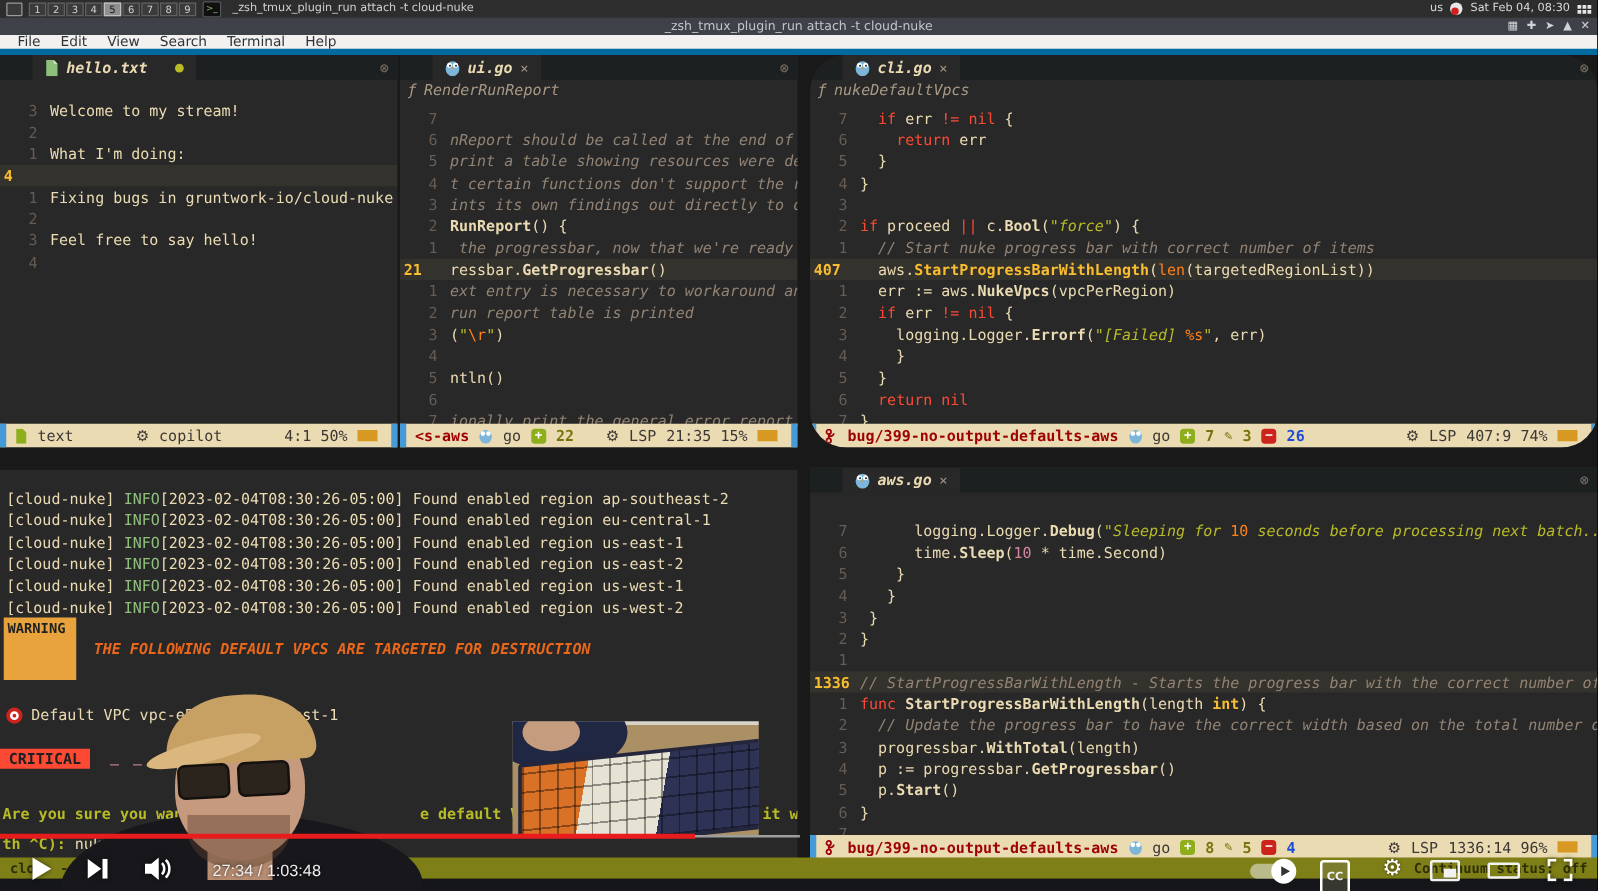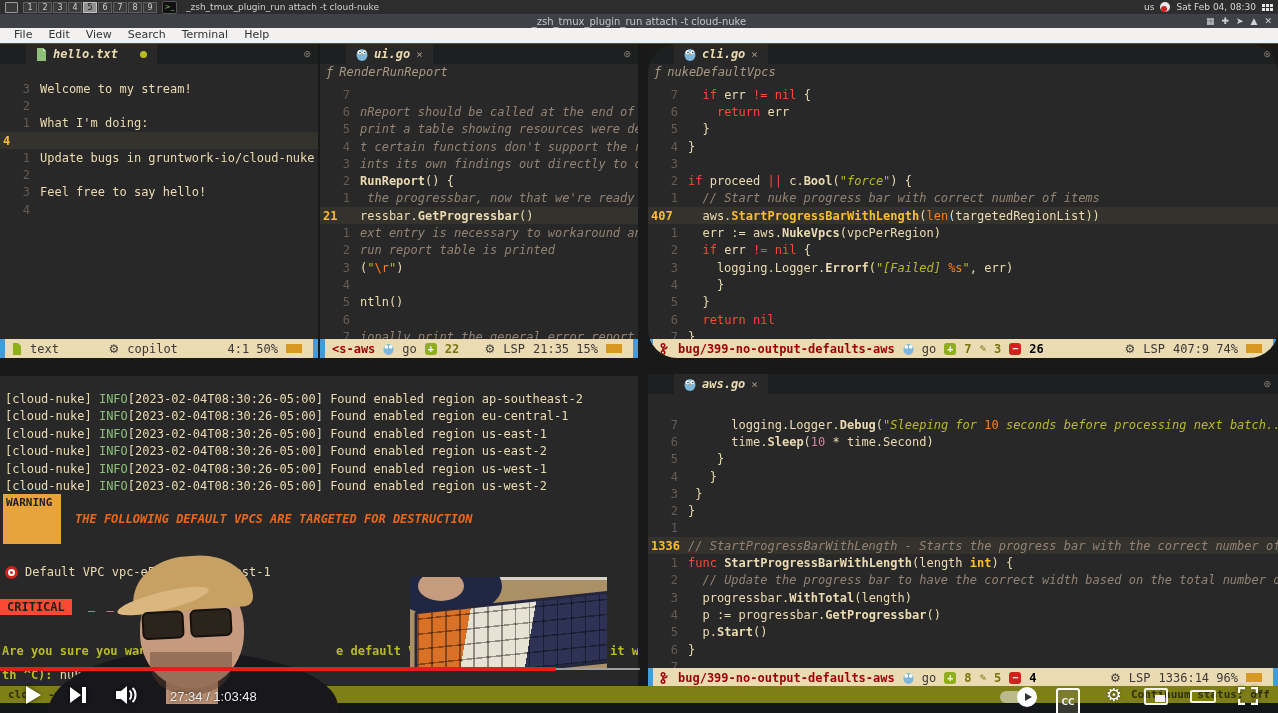--- a/index.html
+++ b/index.html
@@ -22,21 +22,21 @@
   #rec-icon::after{content:"";position:absolute;left:1px;bottom:0;width:6px;height:6px;border-radius:50%;background:#d02020;}
   #grid-icon{display:grid;grid-template-columns:repeat(3,3px);grid-gap:1px;}
   #grid-icon i{width:3px;height:3px;background:#e6e6e6;}
   
   #titlebar{position:absolute;left:0;top:14px;width:1278px;height:14px;background:#3e4248;z-index:60;
     display:flex;align-items:center;justify-content:center;font:10px "DejaVu Sans",sans-serif;color:#c2c6cb;}
   #titlebar-icons{position:absolute;right:6px;top:0;height:14px;display:flex;gap:7px;align-items:center;
     color:#cfd3d8;font-size:9px;}
   
   #menubar{position:absolute;left:0;top:28px;width:1278px;height:16px;background:#f2f1ef;z-index:60;
-    border-bottom:1px solid #0369a1;display:flex;align-items:flex-start;padding-left:6px;box-sizing:border-box;
+    border-bottom:5px solid #0369a1;display:flex;align-items:center;padding-left:6px;box-sizing:border-box;
     font:11px "DejaVu Sans",sans-serif;color:#2e3436;}
   .menu-item{padding:0 8px;}
   
   .pane{position:absolute;background:#282828;overflow:hidden;}
   #pane-hello{left:0;top:44px;width:318px;height:314px;}
   #pane-ui{left:320px;top:44px;width:318px;height:314px;}
   #pane-cli{left:648px;top:44px;width:630px;height:314px;border-radius:29px;}
   #pane-aws{left:648px;top:374px;width:630px;height:313px;}
   #pane-term{left:0;top:376px;width:638px;height:424px;}
   .tabbar{height:20px;background:#1d2021;display:flex;align-items:flex-start;position:relative;}
@@ -64,21 +64,21 @@
   .edge{position:absolute;top:0;bottom:0;width:5px;background:#459ad8;}
   .edge.l{left:0}.edge.r{right:0}
   .branch-red{color:#9d0006;font-weight:bold;}
   .grow{flex:1;}
   .yblock{width:16px;height:9px;background:#d79921;margin-right:4px;}
   .gear{font-family:"DejaVu Sans",sans-serif;font-size:12px;color:#3c3836;}
   .diffbox{display:inline-flex;align-items:center;justify-content:center;width:12px;height:12px;
     border-radius:3px;color:#fff;font-size:10px;font-weight:bold;}
   .add{background:#8fae1b;}.rem{background:#cc241d;}
   .addnum{color:#79740e;font-weight:bold;}.modnum{color:#79740e;font-weight:bold;}
-  .remnum{color:#000000;font-weight:bold;}
+  .remnum{color:#1d4ed8;font-weight:bold;}
   .pencil{color:#79740e;font-size:11px;}
   .ficon{display:inline-block;}
   
   .tline{position:absolute;white-space:pre;font-size:12px;color:#ebdbb2;}
   .lv-info{color:#8ec07c;}
   #warn-block{position:absolute;left:3px;top:118px;width:58px;height:50px;background:#e8a33d;
     color:#1d2021;font:bold 11px "DejaVu Sans Mono",monospace;padding:2px 0 0 3px;box-sizing:border-box;}
   #warn-msg{position:absolute;left:75px;top:136px;color:#e8671b;font:bold italic 12px "DejaVu Sans Mono",monospace;}
   #target-line{position:absolute;left:5px;top:189px;display:flex;align-items:center;gap:7px;color:#ebdbb2;font-size:12px;}
   .target-icon{width:13px;height:13px;border-radius:50%;background:#fff;border:3px solid #cc241d;
@@ -208,21 +208,21 @@
         <span class="tab-label">hello.txt</span>
         <span class="mod-dot"></span>
       </div>
       <span class="pane-close">⊗</span>
     </div>
     <div class="code" style="top:36px">
         <div class="code-line"><span class="lnum">3</span><span class="sd">Welcome to my stream!</span></div>
         <div class="code-line"><span class="lnum">2</span></div>
         <div class="code-line"><span class="lnum">1</span><span class="sd">What I'm doing:</span></div>
         <div class="code-line current"><span class="lnum">4</span></div>
-        <div class="code-line"><span class="lnum">1</span><span class="sd">Update bugs in gruntwork-io/cloud-nuke</span></div>
+        <div class="code-line"><span class="lnum">1</span><span class="sd">Fixing bugs in gruntwork-io/cloud-nuke</span></div>
         <div class="code-line"><span class="lnum">2</span></div>
         <div class="code-line"><span class="lnum">3</span><span class="sd">Feel free to say hello!</span></div>
         <div class="code-line"><span class="lnum">4</span></div>
       </div>
     <div class="statusbar">
       <span class="edge l"></span>
       <svg class="ficon" width="10" height="12" viewBox="0 0 10 12">
           <path d="M1 0h5l3 3v9H1z" fill="#8fae1b"></path>
         </svg>
       <span>text</span>

